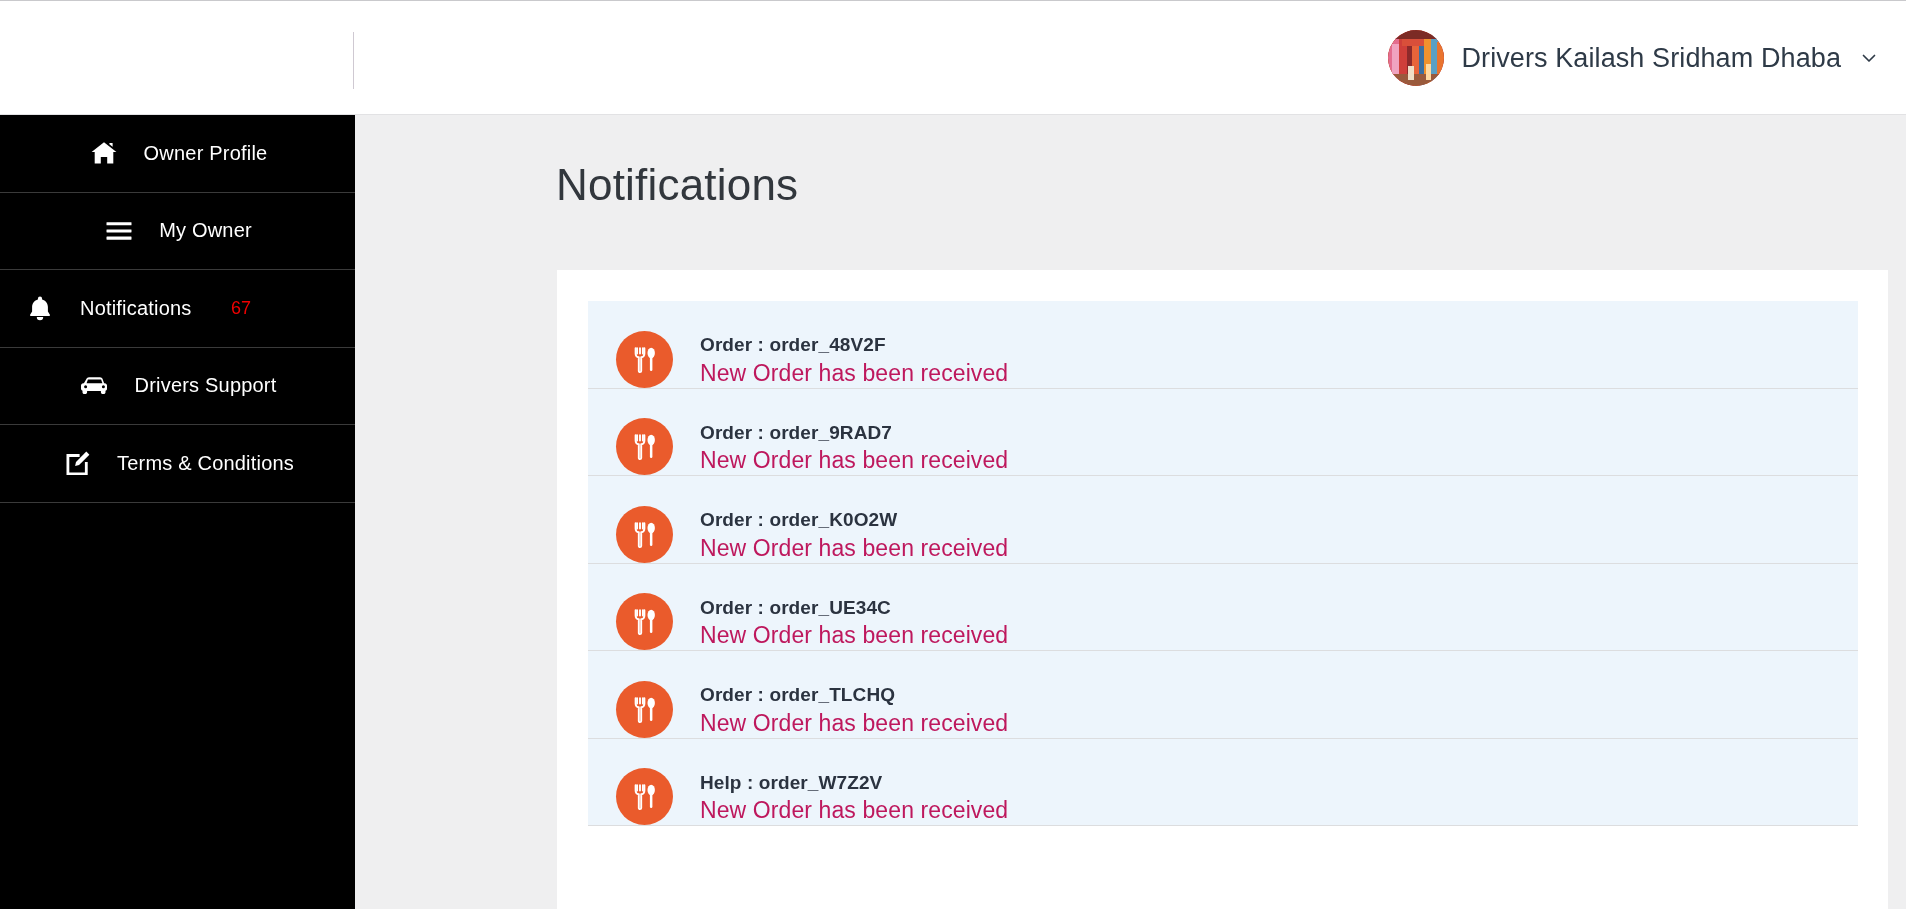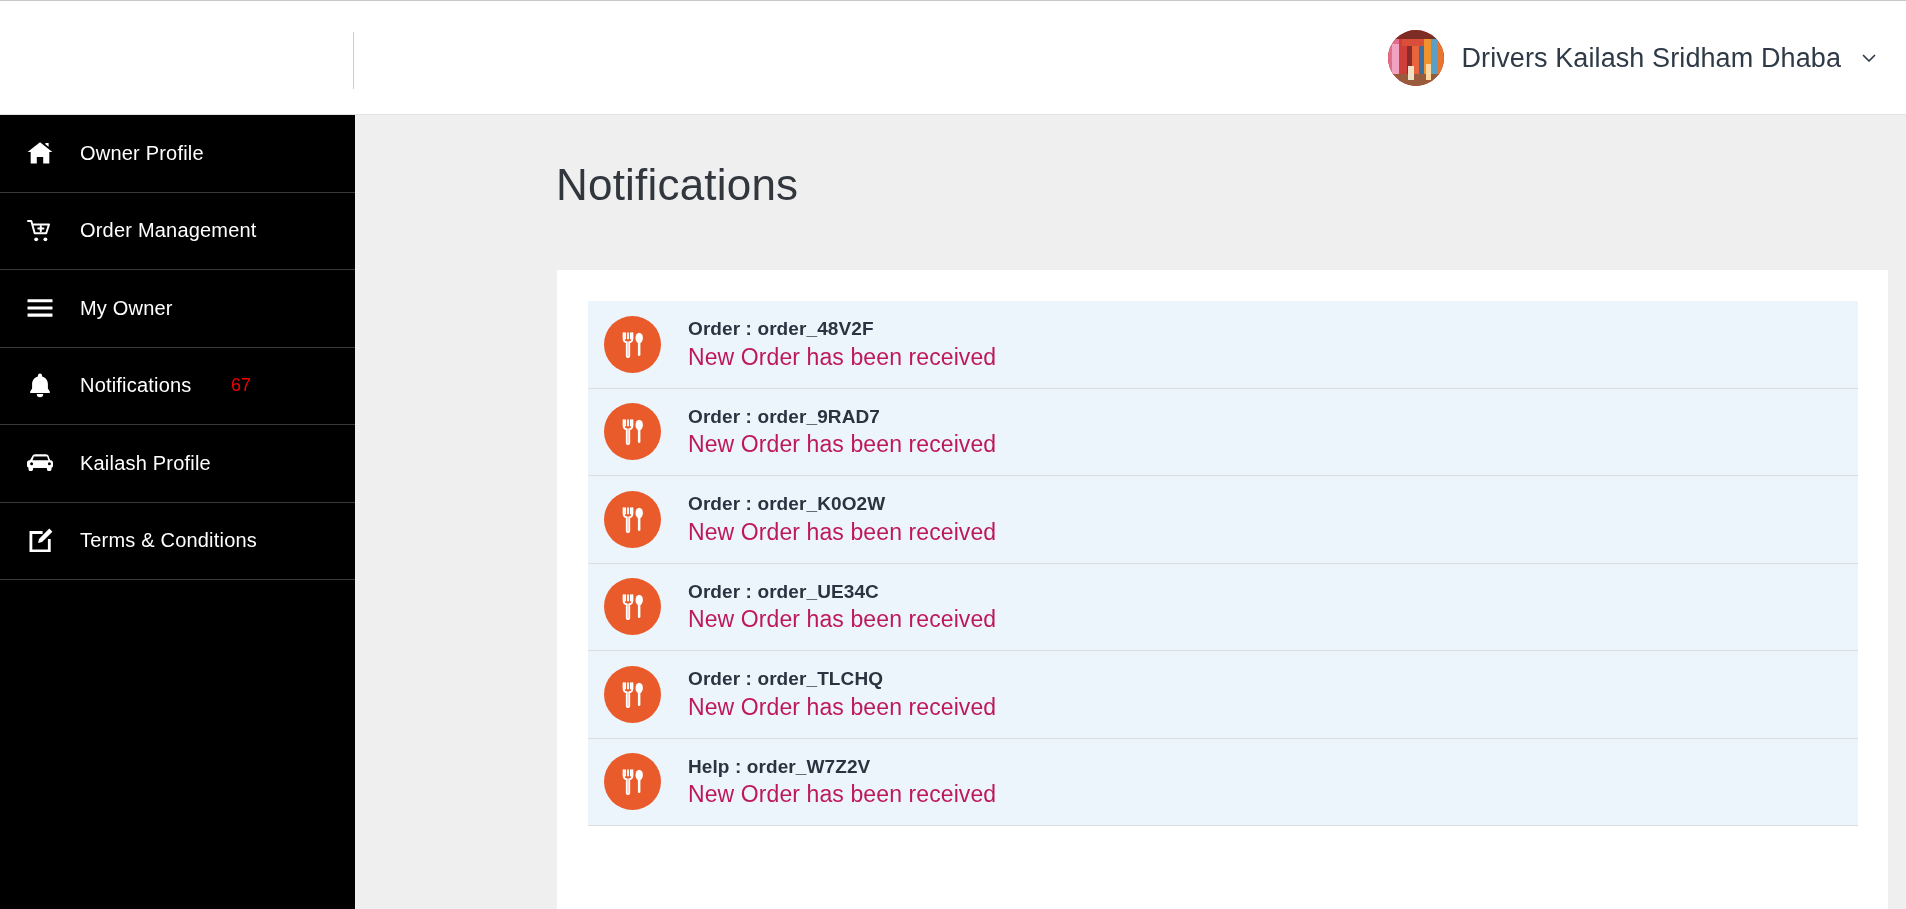--- a/index.html
+++ b/index.html
@@ -104,20 +104,21 @@
 
   .nav-item {
     position: relative;
     height: 77.5px;
     display: flex;
     align-items: center;
     padding-left: 18px;
     padding-right: 24px;
     border-bottom: 1px solid #3a3a3a;
     cursor: pointer;
+    justify-content: center;
   }
 
   .nav-icon {
     width: 44px;
     flex: 0 0 44px;
     display: flex;
     align-items: center;
     justify-content: center;
     color: #ffffff;
   }
@@ -178,22 +179,22 @@
     top: 31px;
     width: 1270px;
   }
 
   .notif-row {
     position: relative;
     height: 87.5px;
     background: #edf5fc;
     border-bottom: 1px solid #dcdddf;
     display: flex;
-    align-items: center;
-    padding-left: 16px;
+    align-items: flex-end;
+    padding-left: 28px;
     cursor: pointer;
   }
 
   .notif-avatar {
     width: 57px;
     height: 57px;
     flex: 0 0 57px;
     border-radius: 50%;
     background: #ea5b2c;
     display: flex;
@@ -279,31 +280,20 @@
     <div class="nav-item">
       <span class="nav-icon">
         <svg width="26" height="24" viewBox="0 0 26 24" fill="currentColor" xmlns="http://www.w3.org/2000/svg">
           <path d="M13 1.2 0.6 11.1h3.1V22.4h6.1v-6.3h6.4v6.3h6.1V11.1h3.1L13 1.2z"></path>
           <path d="M18.4 2.1h3.2v3.6l-3.2-2.5z"></path>
         </svg>
       </span>
       <span class="nav-label">Owner Profile</span>
     </div>
 
-    <div class="nav-item">
-      <span class="nav-icon">
-        <svg width="26" height="24" viewBox="0 0 26 24" fill="none" stroke="currentColor" stroke-width="2" xmlns="http://www.w3.org/2000/svg">
-          <path d="M1 2h3.3l3.4 12.2h11.5L22 5.5H6" stroke-linecap="round" stroke-linejoin="round"></path>
-          <circle cx="9.2" cy="20.3" r="1.9" fill="currentColor" stroke="none"></circle>
-          <circle cx="18.4" cy="20.3" r="1.9" fill="currentColor" stroke="none"></circle>
-          <path d="M13.8 7v5.2M11.2 9.6h5.2" stroke-linecap="round"></path>
-        </svg>
-      </span>
-      <span class="nav-label">Order Management</span>
-    </div>
 
     <div class="nav-item">
       <span class="nav-icon">
         <svg width="26" height="20" viewBox="0 0 26 20" fill="currentColor" xmlns="http://www.w3.org/2000/svg">
           <rect x="0.5" y="1.2" width="25" height="3.1" rx="0.4"></rect>
           <rect x="0.5" y="8.4" width="25" height="3.1" rx="0.4"></rect>
           <rect x="0.5" y="15.6" width="25" height="3.1" rx="0.4"></rect>
         </svg>
       </span>
       <span class="nav-label">My Owner</span>
@@ -322,21 +312,21 @@
 
     <div class="nav-item">
       <span class="nav-icon">
         <svg width="27" height="18" viewBox="0 0 27 18" fill="currentColor" xmlns="http://www.w3.org/2000/svg">
           <path d="M5.4 2.1C5.8 1 6.8.3 8 .3h11c1.2 0 2.2.7 2.6 1.8l1.5 4.2h.6c1.3 0 2.3 1 2.3 2.3v3.1c0 1-.6 1.8-1.5 2.1v1.4c0 1-.8 1.8-1.8 1.8h-1c-1 0-1.8-.8-1.8-1.8v-1.2H6.1v1.2c0 1-.8 1.8-1.8 1.8h-1c-1 0-1.8-.8-1.8-1.8v-1.4A2.3 2.3 0 0 1 0 11.7V8.6c0-1.3 1-2.3 2.3-2.3h.6l2.5-4.2z"></path>
           <path d="M6.9 2.6h13.2l1.3 3.7H5.6l1.3-3.7z" fill="#000"></path>
           <circle cx="4.6" cy="9.8" r="1.5" fill="#000"></circle>
           <circle cx="22.4" cy="9.8" r="1.5" fill="#000"></circle>
         </svg>
       </span>
-      <span class="nav-label">Kailash Profile</span>
+      <span class="nav-label">Drivers Support</span>
     </div>
 
     <div class="nav-item">
       <span class="nav-icon">
         <svg width="25" height="25" viewBox="0 0 25 25" fill="none" xmlns="http://www.w3.org/2000/svg">
           <path d="M1.5 3.1h13.1v2.8H4.3v15.6h15.6V11h2.8v13.1H1.5V3.1z" fill="currentColor"></path>
           <path d="M21.3 0.6l3.1 3.1-10.3 10.3-4 .9.9-4L21.3.6z" fill="currentColor"></path>
         </svg>
       </span>
       <span class="nav-label">Terms &amp; Conditions</span>

